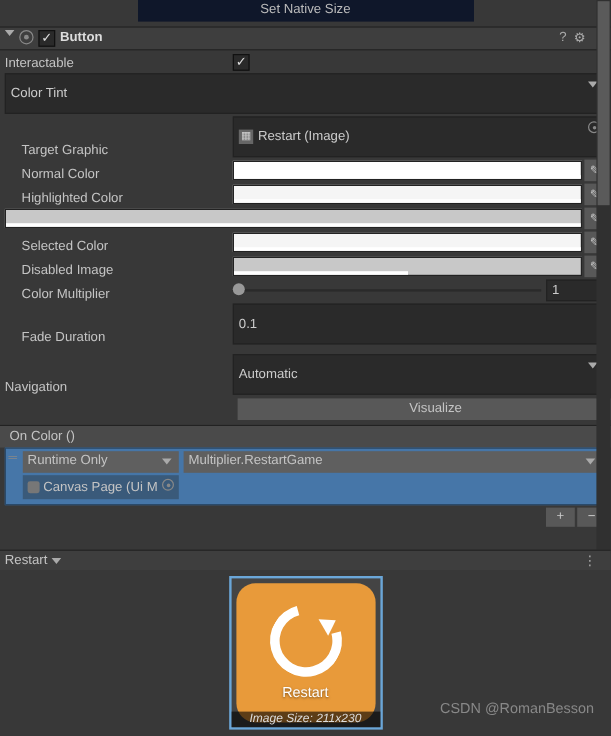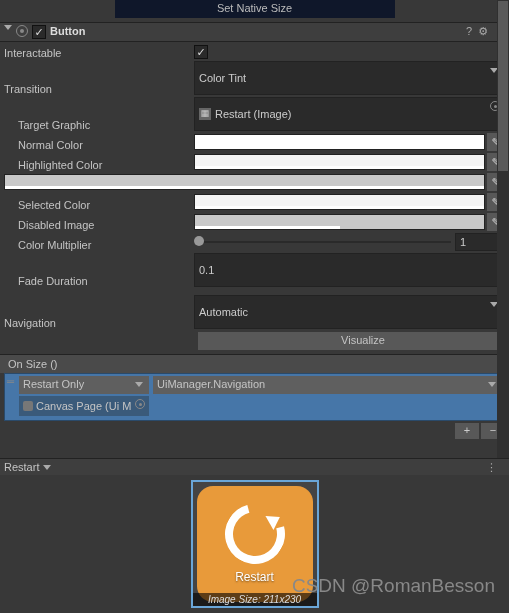--- a/index.html
+++ b/index.html
@@ -50,21 +50,21 @@
 .scrollbar-thumb { background: #5a5a5a; width: 10px; margin: 1px; height: 170px; }
 .preview-hdr { background: #3e3e3e; display: flex; align-items: center; padding: 2px 4px; border-top: 1px solid #222; position: absolute; bottom: 138px; left: 0; right: 0; }
 .preview-hdr::after { content: "⋮"; position: absolute; right: 12px; color: #aaa; }
 .preview { position: absolute; bottom: 0; left: 0; right: 0; height: 138px; background: #383838; display: flex; align-items: center; justify-content: center; }
 .sprite-box { width: 128px; height: 128px; background: #444; border: 2px solid #6aa6d8; padding: 4px; position: relative; }
 .sprite { width: 100%; height: 100%; background: #e89a3a; border-radius: 16px; display: flex; flex-direction: column; align-items: center; justify-content: center; }
 .reload-icon { width: 60px; height: 60px; border: 8px solid #fff; border-radius: 50%; border-top-color: transparent; transform: rotate(30deg); position: relative; }
 .reload-icon::after { content: ""; position: absolute; top: -8px; right: 6px; width: 0; height: 0; border-left: 12px solid #fff; border-top: 8px solid transparent; border-bottom: 8px solid transparent; transform: rotate(-60deg); }
 .sprite-label { color: #fff; font-size: 12px; margin-top: 6px; text-shadow: 0 1px 2px rgba(0,0,0,0.5); }
 .sprite-dims { position: absolute; bottom: 0; left: 0; right: 0; background: rgba(0,0,0,0.6); color: #ddd; font-size: 10px; text-align: center; padding: 1px 0; font-style: italic; }
-.watermark { position: absolute; bottom: 16px; right: 14px; color: #888; font-size: 19px; }
+.watermark { position: absolute; bottom: 16px; right: 14px; color: #888; font-size: 12px; }
 .drag { width: 8px; color: #888; font-size: 10px; }
 .sm-icon { width: 10px; height: 10px; background: #777; margin-right: 3px; display: inline-block; border-radius: 2px; }
 </style>
 </head>
 <body>
 
 <div class="top-btn">Set Native Size</div>
 
 <div class="comp-hdr">
   <span class="foldout"></span>
@@ -77,21 +77,20 @@
     <span>⋮</span>
   </span>
 </div>
 
 <div class="row">
   <span class="label">Interactable</span>
   <span class="checkbox checked"></span>
 </div>
 
 <div class="row">
-  <span class="label">Transition</span>
   <div class="field dropdown">Color Tint</div>
 </div>
 
 <div class="row">
   <span class="label indent">Target Graphic</span>
   <div class="field obj-field">
     <span class="obj-icon">▦</span>
     <span>Restart (Image)</span>
     <span class="obj-circ"></span>
   </div>
@@ -162,26 +161,26 @@
   <div class="field">0.1</div>
 </div>
 
 <div class="row" style="margin-top:6px">
   <span class="label">Navigation</span>
   <div class="field dropdown">Automatic</div>
 </div>
 
 <div class="viz-btn">Visualize</div>
 
-<div class="evt-hdr">On Size ()</div>
+<div class="evt-hdr">On Color ()</div>
 <div class="evt-body">
   <div class="evt-row">
     <span class="drag">═</span>
-    <div class="evt-drop">Restart Only</div>
-    <div class="evt-method">UiManager.Navigation</div>
+    <div class="evt-drop">Runtime Only</div>
+    <div class="evt-method">Multiplier.RestartGame</div>
   </div>
   <div class="evt-row">
     <span class="drag"></span>
     <div class="evt-obj">
       <span class="sm-icon"></span>
       <span>Canvas Page (Ui M</span>
       <span class="obj-circ"></span>
     </div>
   </div>
 </div>

